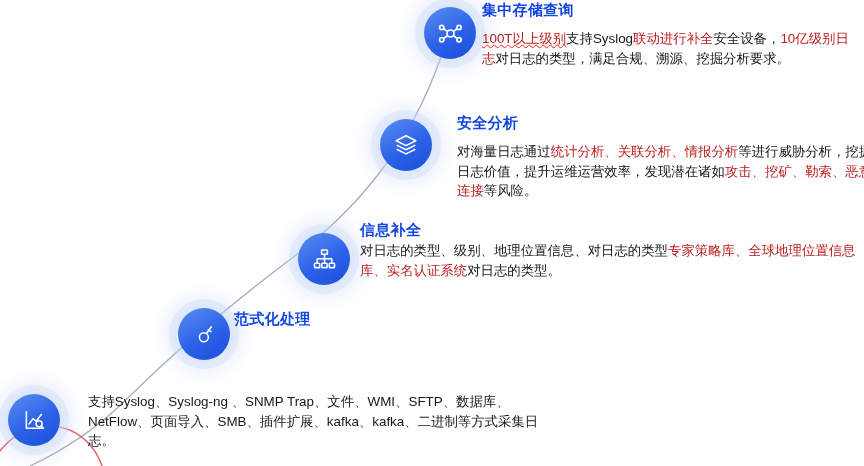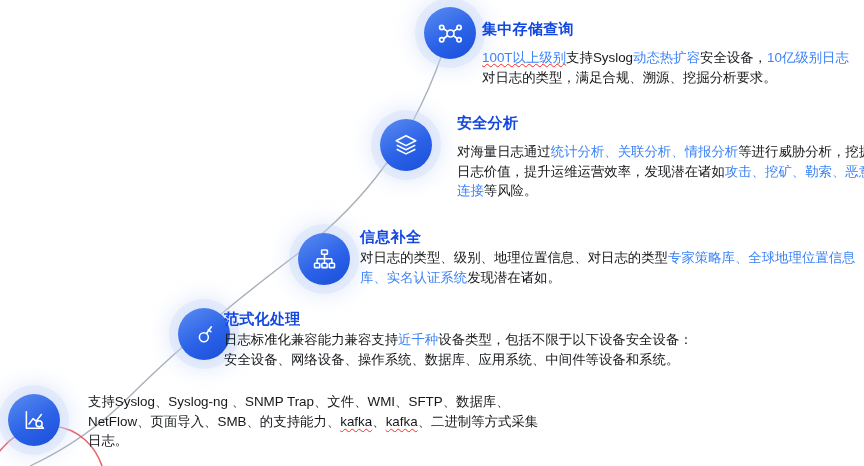--- a/index.html
+++ b/index.html
@@ -36,30 +36,29 @@
     line-height:19px;
     letter-spacing:.3px;
     white-space:nowrap;
   }
   .body{
     color:#15171a;
     font-size:13.4px;
     line-height:19.5px;
     letter-spacing:0px;
   }
-  .hi{color:#3b82f6;}
+  .hi{color:#b91c1c;}
   .sq{
     text-decoration:underline;
     text-decoration-color:#ff2a20;
     text-decoration-style:wavy;
     text-decoration-thickness:1px;
     text-underline-offset:1px;
   }
   .sqk{
-    text-decoration:underline;
     text-decoration-color:#ff2a20;
     text-decoration-style:wavy;
     text-decoration-thickness:1px;
     text-underline-offset:2px;
   }
 </style>
 </head>
 <body>
 
 <div id="stage">
@@ -76,24 +75,24 @@
         <circle cx="4.2" cy="6.6" r="1.9" fill="none"></circle>
         <circle cx="19.6" cy="6.6" r="1.9" fill="none"></circle>
         <circle cx="4.2" cy="17.6" r="1.9" fill="none"></circle>
         <circle cx="19.6" cy="17.6" r="1.9" fill="none"></circle>
         <line x1="6" y1="7.8" x2="9.6" y2="10.3"></line>
         <line x1="17.9" y1="7.8" x2="14.4" y2="10.3"></line>
         <line x1="6" y1="16.4" x2="9.6" y2="13.8"></line>
         <line x1="17.9" y1="16.4" x2="14.4" y2="13.8"></line>
       </svg>
     </div>
-    <div class="txtblock" style="left:482px;top:19px;width:378px;">
+    <div class="txtblock" style="left:482px;top:0;width:378px;">
       <div class="heading">集中存储查询</div>
       <div class="body" style="margin-top:10px;">
-        <span class="hi sq">100T以上级别</span><span>支持Syslog</span><span class="hi">动态热扩容</span><span>安全设备，</span><span class="hi">10亿级别日志</span><span>对日志的类型，满足合规、溯源、挖掘分析要求。</span>
+        <span class="hi sq">100T以上级别</span><span>支持Syslog</span><span class="hi">联动进行补全</span><span>安全设备，</span><span class="hi">10亿级别日志</span><span>对日志的类型，满足合规、溯源、挖掘分析要求。</span>
       </div>
     </div>
   </div>
 
   <div class="node">
     <div class="icon-wrap" style="left:380px;top:119px;">
       <svg width="26" height="26" viewBox="0 0 24 24" fill="none" stroke="#ffffff" stroke-width="1.5" stroke-linejoin="round">
         <path d="M12 3.4 L21 8 L12 12.6 L3 8 Z"></path>
         <path d="M3.4 12.1 L12 16.4 L20.6 12.1"></path>
         <path d="M3.4 15.9 L12 20.2 L20.6 15.9"></path>
@@ -114,53 +113,50 @@
         <rect x="2.4" y="15.6" width="5" height="4.2" rx="0.7"></rect>
         <rect x="9.5" y="15.6" width="5" height="4.2" rx="0.7"></rect>
         <rect x="16.6" y="15.6" width="5" height="4.2" rx="0.7"></rect>
         <line x1="12" y1="7.2" x2="12" y2="11.3"></line>
         <line x1="4.9" y1="11.3" x2="19.1" y2="11.3"></line>
         <line x1="4.9" y1="11.3" x2="4.9" y2="15.4"></line>
         <line x1="12" y1="11.3" x2="12" y2="15.4"></line>
         <line x1="19.1" y1="11.3" x2="19.1" y2="15.4"></line>
       </svg>
     </div>
-    <div class="txtblock" style="left:360px;top:227px;width:500px;">
+    <div class="txtblock" style="left:360px;top:220px;width:500px;">
       <div class="heading">信息补全</div>
       <div class="body" style="margin-top:2px;">
-        <span>对日志的类型、级别、地理位置信息、对日志的类型</span><span class="hi">专家策略库、全球地理位置信息库、实名认证系统</span><span>发现潜在诸如。</span>
+        <span>对日志的类型、级别、地理位置信息、对日志的类型</span><span class="hi">专家策略库、全球地理位置信息库、实名认证系统</span><span>对日志的类型。</span>
       </div>
     </div>
   </div>
 
   <div class="node">
     <div class="icon-wrap" style="left:178px;top:308px;">
       <svg width="25" height="25" viewBox="0 0 24 24" fill="none" stroke="#ffffff" stroke-width="1.5" stroke-linecap="round">
         <circle cx="11.4" cy="14.6" r="4.3"></circle>
         <line x1="13.9" y1="11.1" x2="18.6" y2="4.6"></line>
         <line x1="15.6" y1="7.6" x2="18.1" y2="9.3"></line>
       </svg>
     </div>
-    <div class="txtblock" style="left:224px;top:309px;width:480px;">
+    <div class="txtblock" style="left:234px;top:309px;width:480px;">
       <div class="heading">范式化处理</div>
-      <div class="body" style="margin-top:2px;">
-        <span>日志标准化兼容能力兼容支持</span><span class="hi">近千种</span><span>设备类型，包括不限于以下设备安全设备：安全设备、网络设备、操作系统、数据库、应用系统、中间件等设备和系统。</span>
-      </div>
     </div>
   </div>
 
   <div class="node">
     <div class="icon-wrap" style="left:8px;top:394px;">
       <svg width="25" height="25" viewBox="0 0 24 24" fill="none" stroke="#ffffff" stroke-width="1.5" stroke-linecap="round" stroke-linejoin="round">
         <polyline points="4.2,3.6 4.2,19.4 20,19.4"></polyline>
         <polyline points="6.8,15.4 10.6,10.2 13.6,12.6 18.6,6.2"></polyline>
         <circle cx="16.4" cy="15.2" r="2.9"></circle>
         <line x1="18.6" y1="17.4" x2="20.6" y2="19.4"></line>
       </svg>
     </div>
     <div class="txtblock" style="left:88px;top:390px;width:460px;">
       <div class="body" style="margin-top:2px;">
-        <span>支持Syslog、Syslog-ng 、SNMP Trap、文件、WMI、SFTP、数据库、NetFlow、页面导入、SMB、的支持能力、</span><span class="sqk">kafka</span><span>、</span><span class="sqk">kafka</span><span>、二进制等方式采集日志。</span>
+        <span>支持Syslog、Syslog-ng 、SNMP Trap、文件、WMI、SFTP、数据库、NetFlow、页面导入、SMB、插件扩展、</span><span class="sqk">kafka</span><span>、</span><span class="sqk">kafka</span><span>、二进制等方式采集日志。</span>
       </div>
     </div>
   </div>
 
 </div>
 
 </body></html>

